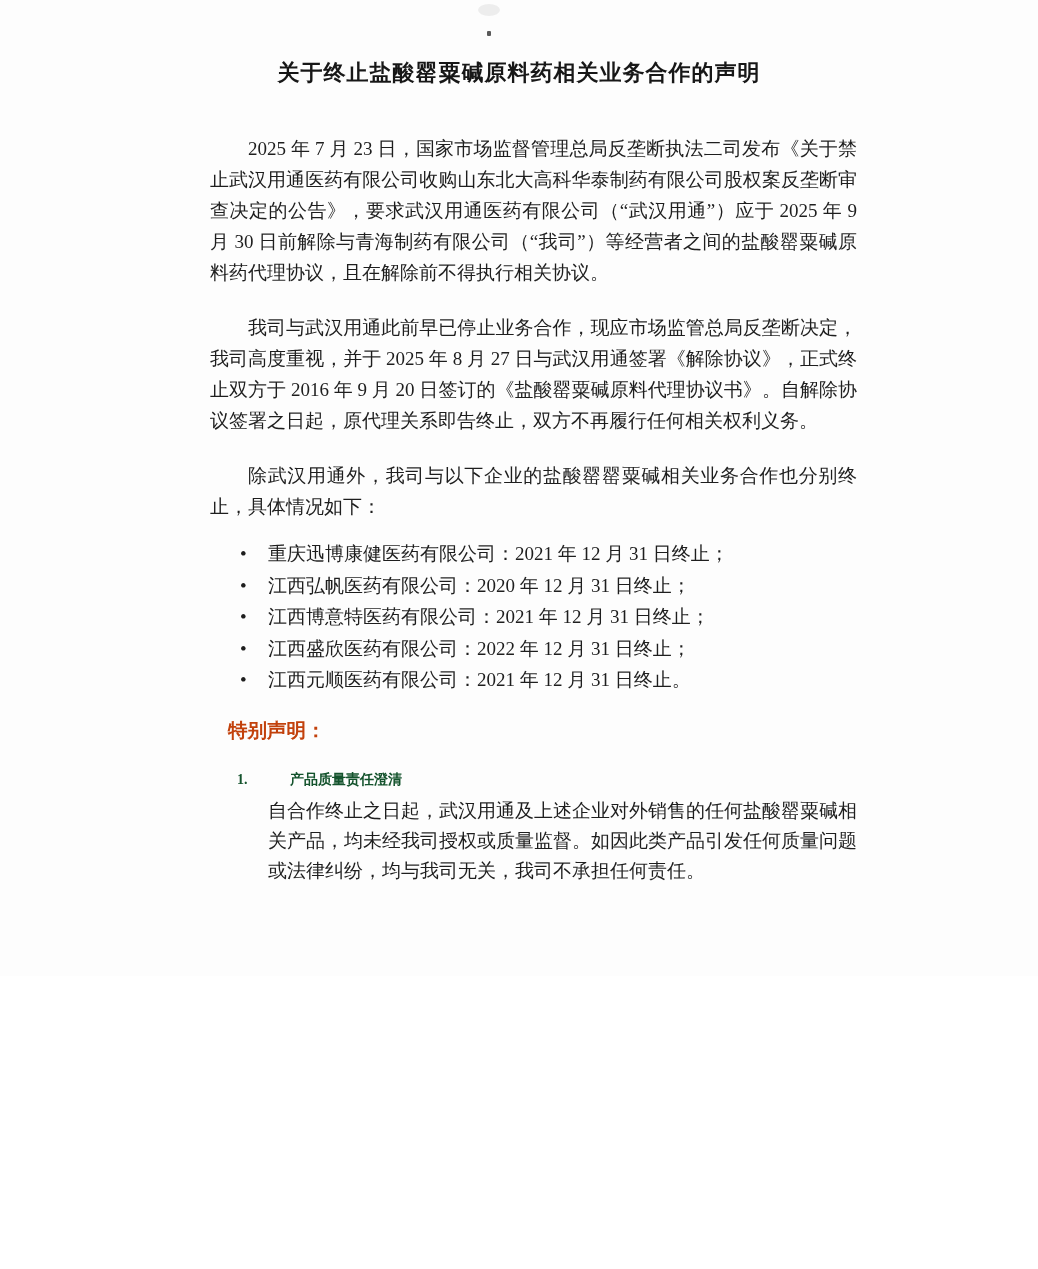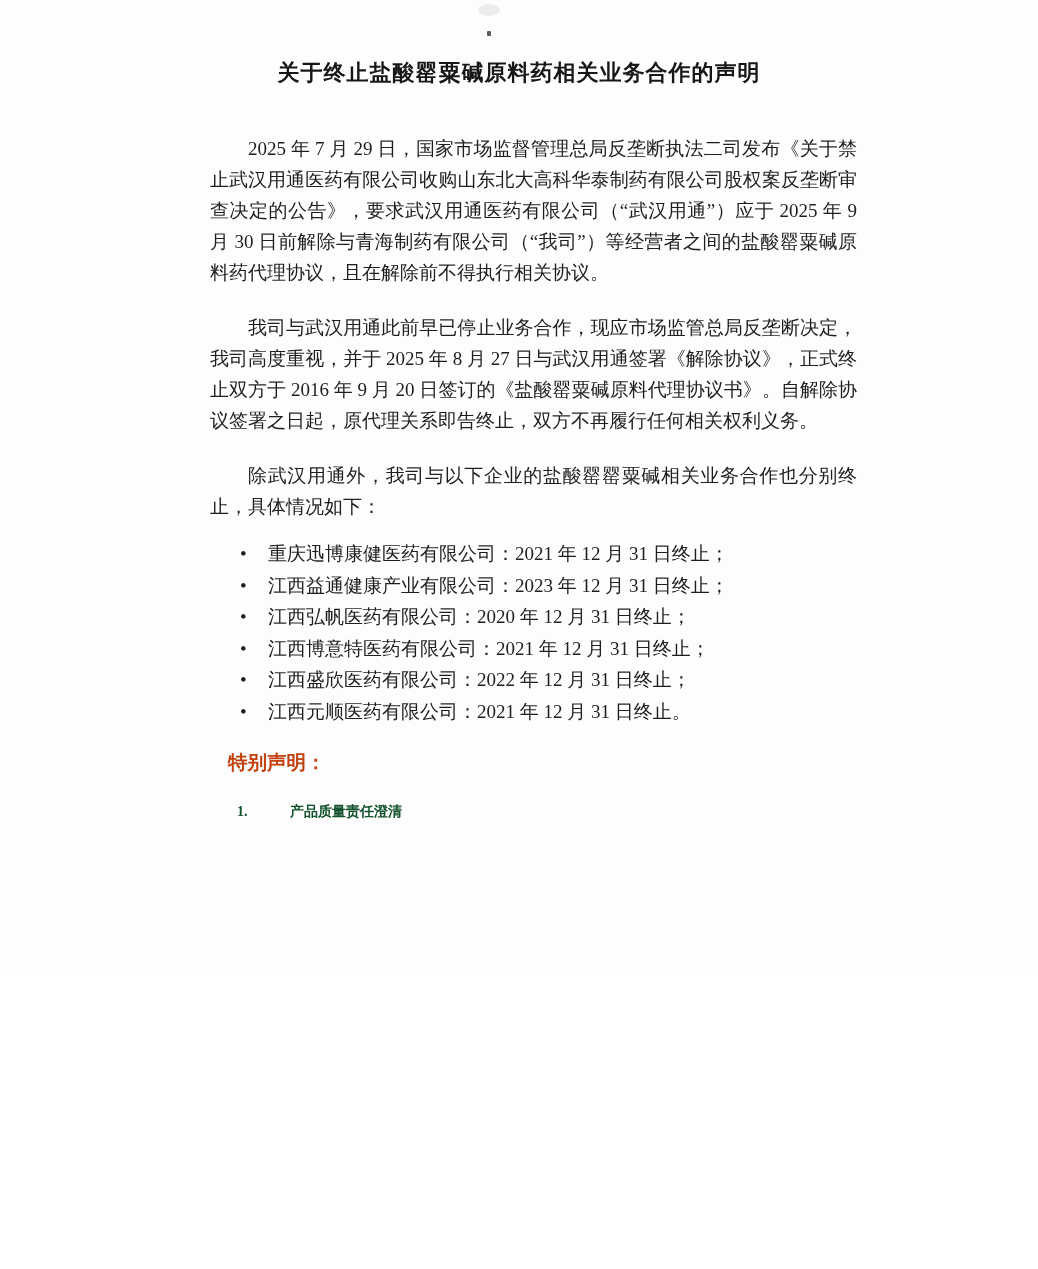--- a/index.html
+++ b/index.html
@@ -70,40 +70,40 @@
 <body>
 
 <div class="page">
 
   <div class="smudge"></div>
   <div class="dot-artifact"></div>
 
   <h1 class="doc-title">关于终止盐酸罂粟碱原料药相关业务合作的声明</h1>
 
   <div class="content">
-    <p class="para">2025 年 7 月 29 日，国家市场监督管理总局反垄断执法二司发布《关于禁止武汉用通医药有限公司收购山东北大高科华泰制药有限公司股权案反垄断审查决定的公告》，要求武汉用通医药有限公司（“武汉用通”）应于 2025 年 9 月 30 日前解除与青海制药有限公司（“我司”）等经营者之间的盐酸罂粟碱原料药代理协议，且在解除前不得执行相关协议。</p>
+    <p class="para">2025 年 7 月 23 日，国家市场监督管理总局反垄断执法二司发布《关于禁止武汉用通医药有限公司收购山东北大高科华泰制药有限公司股权案反垄断审查决定的公告》，要求武汉用通医药有限公司（“武汉用通”）应于 2025 年 9 月 30 日前解除与青海制药有限公司（“我司”）等经营者之间的盐酸罂粟碱原料药代理协议，且在解除前不得执行相关协议。</p>
     <p class="para">我司与武汉用通此前早已停止业务合作，现应市场监管总局反垄断决定，我司高度重视，并于 2025 年 8 月 27 日与武汉用通签署《解除协议》，正式终止双方于 2016 年 9 月 20 日签订的《盐酸罂粟碱原料代理协议书》。自解除协议签署之日起，原代理关系即告终止，双方不再履行任何相关权利义务。</p>
     <p class="para">除武汉用通外，我司与以下企业的盐酸罂罂粟碱相关业务合作也分别终止，具体情况如下：</p>
 
     <ul class="bullets">
       <li>重庆迅博康健医药有限公司：2021 年 12 月 31 日终止；</li>
-      <li>江西益通健康产业有限公司：2023 年 12 月 31 日终止；</li>
       <li>江西弘帆医药有限公司：2020 年 12 月 31 日终止；</li>
       <li>江西博意特医药有限公司：2021 年 12 月 31 日终止；</li>
       <li>江西盛欣医药有限公司：2022 年 12 月 31 日终止；</li>
       <li>江西元顺医药有限公司：2021 年 12 月 31 日终止。</li>
     </ul>
 
     <div class="special-heading">特别声明：</div>
 
     <div class="sections">
       <div class="section">
         <div class="sec-head">
           <span class="num">1.</span><span class="sec-title">产品质量责任澄清</span>
         </div>
+        <div class="sec-body">自合作终止之日起，武汉用通及上述企业对外销售的任何盐酸罂粟碱相关产品，均未经我司授权或质量监督。如因此类产品引发任何质量问题或法律纠纷，均与我司无关，我司不承担任何责任。</div>
       </div>
     </div>
   </div>
 
   <div class="sig-company">青海制药有限公司</div>
   <div class="sig-date">2025 年 9 月 9 日</div>
 
   <svg class="seal" viewBox="0 0 212 212" xmlns="http://www.w3.org/2000/svg">
     <defs>
       <path id="ringPath" d="M 49.8 168.4 A 84 84 0 1 1 162.2 168.4" fill="none"></path>

